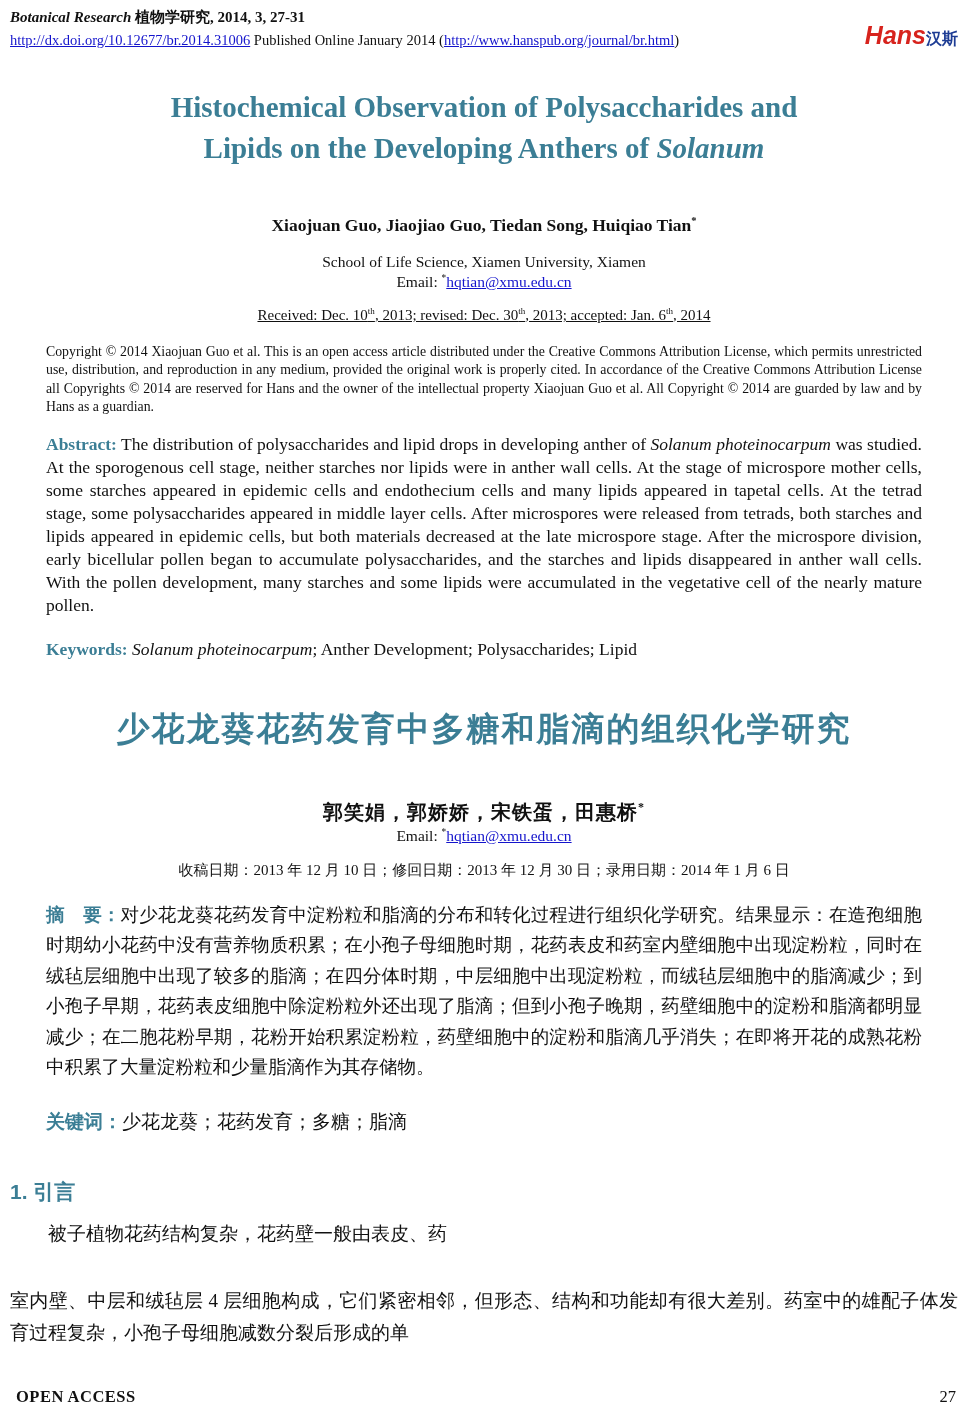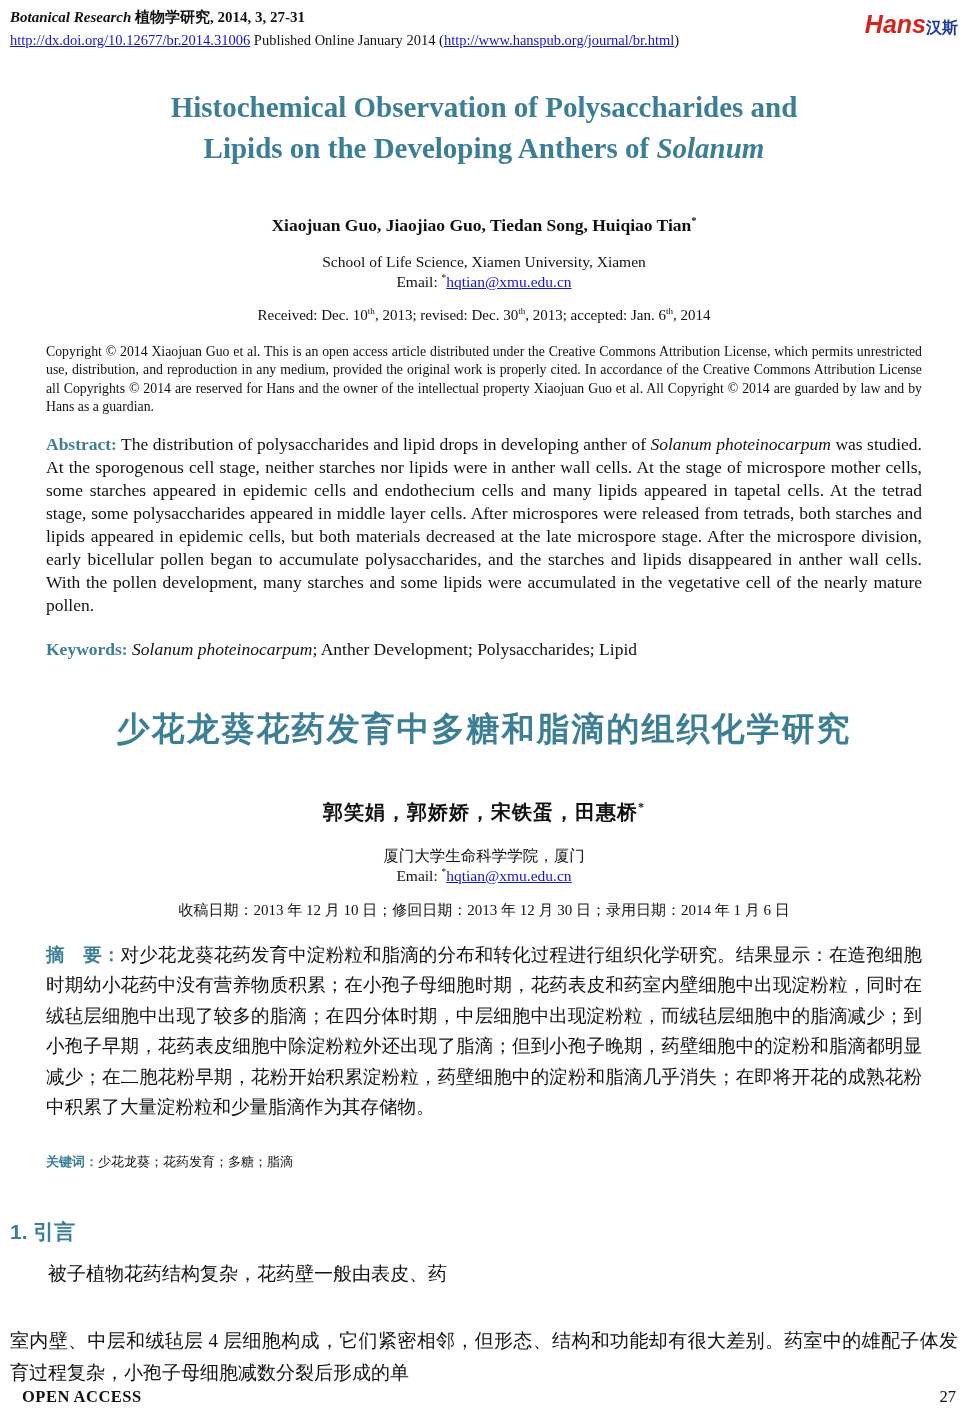--- a/index.html
+++ b/index.html
@@ -13,70 +13,70 @@
     position:relative;
     width:968px;height:1415px;
     box-sizing:border-box;
     padding:8px 10px;
     background:#ffffff;
     color:#111;
     font-family:"Liberation Serif",serif;
     overflow:hidden;
   }
   
-  .hdr{display:flex;justify-content:space-between;align-items:flex-start;}
+  .hdr{display:flex;justify-content:space-between;align-items:flex-end;}
   .hdr-line1{font-size:15px;line-height:19px;}
   .hdr-line2{font-size:14.5px;line-height:19px;margin-top:4px;}
   .logo{white-space:nowrap;padding-top:2px;font-family:"Liberation Sans",sans-serif;}
   .logo-en{color:var(--logo-red);font-weight:bold;font-style:italic;font-size:25px;}
   .logo-cn{color:var(--logo-blue);font-weight:bold;font-size:16px;}
   
   .title{
     text-align:center;color:var(--accent);
     font-size:29px;font-weight:bold;line-height:41px;
     margin:37px 50px 0;
   }
   .title .tl{display:block;}
   .authors{text-align:center;font-size:17.5px;font-weight:bold;margin-top:46px;}
   .affil{text-align:center;font-size:15.5px;line-height:20px;margin-top:16px;}
   .email-line{text-align:center;font-size:15.5px;line-height:20px;}
-  .received{text-align:center;font-size:15px;margin-top:15px;}
+  .received{text-align:center;font-size:15px;margin-top:15px;text-decoration:underline;}
   .copyright{margin:19px 36px 0;font-size:13.8px;line-height:18.4px;text-align:justify;}
   .abstract{margin:16px 36px 0;font-size:17.5px;line-height:23px;text-align:justify;}
   .keywords{margin:21px 36px 0;font-size:17.5px;line-height:23px;}
   
   .cn-title{
     text-align:center;color:var(--accent);
     font-size:33px;font-weight:bold;letter-spacing:2px;
     font-family:"Liberation Sans",sans-serif;
     margin:46px 0 0;
   }
   .cn-authors{text-align:center;font-size:20px;font-weight:bold;margin-top:47px;letter-spacing:1px;}
   .cn-affil{text-align:center;font-size:15.5px;line-height:21px;margin-top:19px;}
   .cn-dates{text-align:center;font-size:15px;margin-top:15px;}
   .cn-abstract{margin:20px 36px 0;font-size:18.5px;line-height:30.5px;text-align:justify;}
-  .cn-keywords{margin:24px 36px 6px;font-size:13px;line-height:30px;}
+  .cn-keywords{margin:24px 36px 6px;font-size:19px;line-height:30px;}
   .cn-abstract .seg-label,.cn-keywords .seg-label{font-family:"Liberation Sans",sans-serif;}
   
   .intro{display:flex;gap:34px;margin-top:42px;flex-direction:column;}
   .col{flex:1;min-width:0;}
   .sec-heading{
     color:var(--accent);font-family:"Liberation Sans",sans-serif;
     font-weight:bold;font-size:21px;line-height:26px;margin:0;
   }
   .intro-para{font-size:19px;line-height:32px;margin:13px 0 0;text-indent:2em;}
   .right-para{font-size:19px;line-height:32px;margin:1px 0 0;text-align:justify;}
   .footnote{
     border-top:1.5px solid #222;
     margin-top:7px;padding-top:4px;
     font-size:13.5px;line-height:18px;
   }
   
   .footer{
-    position:absolute;left:22px;right:12px;bottom:8px;
+    position:absolute;left:16px;right:12px;bottom:8px;
     display:flex;justify-content:space-between;align-items:baseline;
     font-size:16.5px;
   }
   .open-access{font-weight:bold;letter-spacing:0.5px;}
   
   .seg-b{font-weight:bold;}
   .seg-i{font-style:italic;}
   .seg-sup{vertical-align:super;font-size:0.6em;line-height:0;}
   .seg-a{color:var(--link);text-decoration:underline;cursor:pointer;}
   .seg-label{color:var(--accent);font-weight:bold;}
@@ -111,21 +111,20 @@
   <p class="copyright">Copyright © 2014 Xiaojuan Guo et al. This is an open access article distributed under the Creative Commons Attribution License, which permits unrestricted use, distribution, and reproduction in any medium, provided the original work is properly cited. In accordance of the Creative Commons Attribution License all Copyrights © 2014 are reserved for Hans and the owner of the intellectual property Xiaojuan Guo et al. All Copyright © 2014 are guarded by law and by Hans as a guardian.</p>
 
   <p class="abstract"><span class="seg-label">Abstract:</span><span> The distribution of polysaccharides and lipid drops in developing anther of </span><span class="seg-i">Solanum photeinocarpum</span><span> was studied. At the sporogenous cell stage, neither starches nor lipids were in anther wall cells. At the stage of microspore mother cells, some starches appeared in epidemic cells and endothecium cells and many lipids appeared in tapetal cells. At the tetrad stage, some polysaccharides appeared in middle layer cells. After microspores were released from tetrads, both starches and lipids appeared in epidemic cells, but both materials decreased at the late microspore stage. After the microspore division, early bicellular pollen began to accumulate polysaccharides, and the starches and lipids disappeared in anther wall cells. With the pollen development, many starches and some lipids were accumulated in the vegetative cell of the nearly mature pollen.</span></p>
 
   <p class="keywords"><span class="seg-label">Keywords: </span><span class="seg-i">Solanum photeinocarpum</span><span>; Anther Development; Polysaccharides; Lipid</span></p>
 
   <h2 class="cn-title">少花龙葵花药发育中多糖和脂滴的组织化学研究</h2>
 
   <div class="cn-authors"><span>郭笑娟，郭娇娇，宋铁蛋，田惠桥</span><span class="seg-sup">*</span></div>
 
-  <div class="cn-affil">厦门大学生命科学学院，厦门</div>
   <div class="email-line"><span>Email: </span><span class="seg-sup">*</span><span class="seg-a">hqtian@xmu.edu.cn</span></div>
 
   <div class="cn-dates">收稿日期：2013 年 12 月 10 日；修回日期：2013 年 12 月 30 日；录用日期：2014 年 1 月 6 日</div>
 
   <p class="cn-abstract"><span class="seg-label">摘　要：</span><span>对少花龙葵花药发育中淀粉粒和脂滴的分布和转化过程进行组织化学研究。结果显示：在造孢细胞时期幼小花药中没有营养物质积累；在小孢子母细胞时期，花药表皮和药室内壁细胞中出现淀粉粒，同时在绒毡层细胞中出现了较多的脂滴；在四分体时期，中层细胞中出现淀粉粒，而绒毡层细胞中的脂滴减少；到小孢子早期，花药表皮细胞中除淀粉粒外还出现了脂滴；但到小孢子晚期，药壁细胞中的淀粉和脂滴都明显减少；在二胞花粉早期，花粉开始积累淀粉粒，药壁细胞中的淀粉和脂滴几乎消失；在即将开花的成熟花粉中积累了大量淀粉粒和少量脂滴作为其存储物。</span></p>
 
   <p class="cn-keywords"><span class="seg-label">关键词：</span><span>少花龙葵；花药发育；多糖；脂滴</span></p>
 
   <section class="intro">
     <div class="col">

